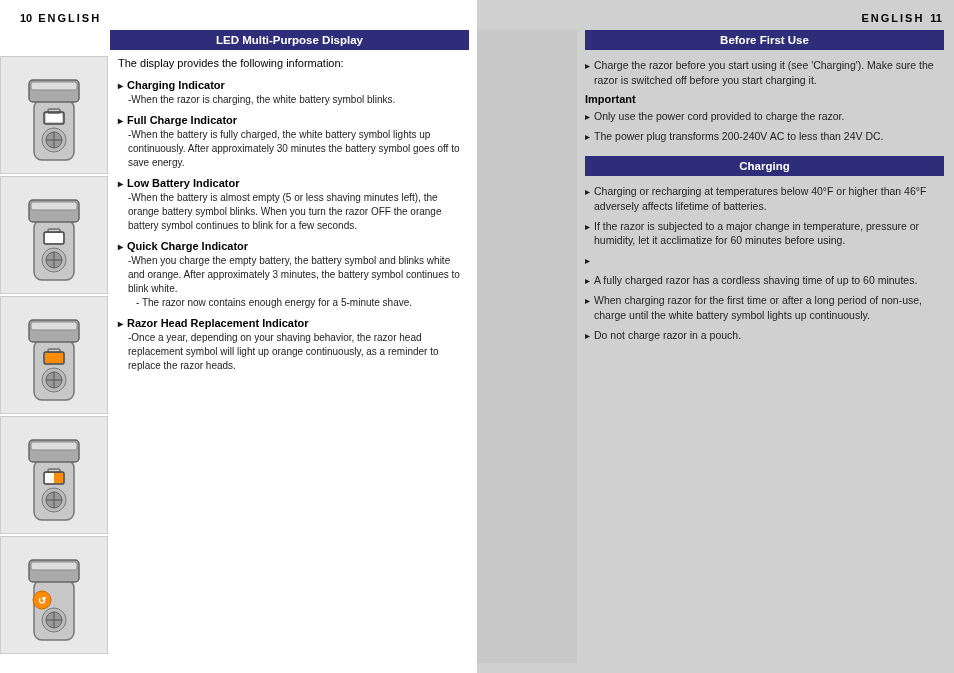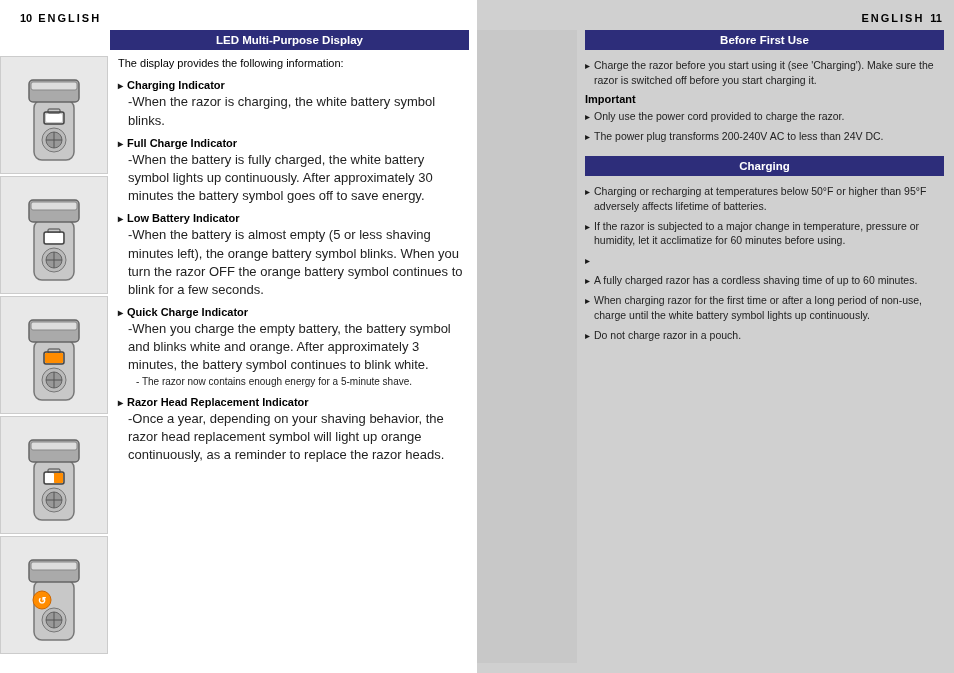--- a/index.html
+++ b/index.html
@@ -102,21 +102,21 @@
     }
 
     .bullet-triangle {
       color: #1a1a1a;
       font-size: 10px;
       margin-top: 1px;
       flex-shrink: 0;
     }
 
     .indicator-text {
-      font-size: 13px;
+      font-size: 10px;
       line-height: 1.4;
       margin-left: 10px;
       color: #222;
     }
 
     .sub-item {
       font-size: 10px;
       line-height: 1.4;
       margin-left: 18px;
       color: #222;
@@ -380,21 +380,21 @@
           </div>
         </div>
 
         <div class="right-section">
           <div class="right-section-header">
             <span>Charging</span>
           </div>
 
           <div class="bullet-item">
             <span class="bullet-triangle">▸</span>
-            <span>Charging or recharging at temperatures below 50°F or higher than 95°F adversely affects lifetime of batteries.</span>
+            <span>Charging or recharging at temperatures below 40°F or higher than 46°F adversely affects lifetime of batteries.</span>
           </div>
 
           <div class="bullet-item">
             <span class="bullet-triangle">▸</span>
             <span>If the razor is subjected to a major change in temperature, pressure or humidity, let it acclimatize for 60 minutes before using.</span>
           </div>
 
           <div class="bullet-item">
             <span class="bullet-triangle">▸</span>
           </div>

